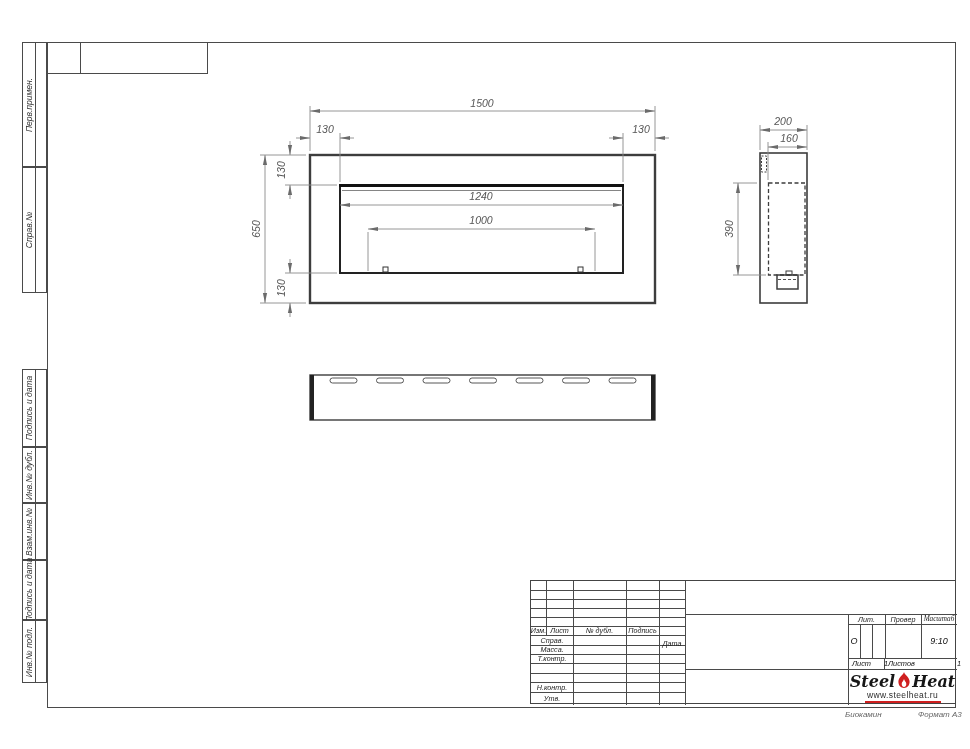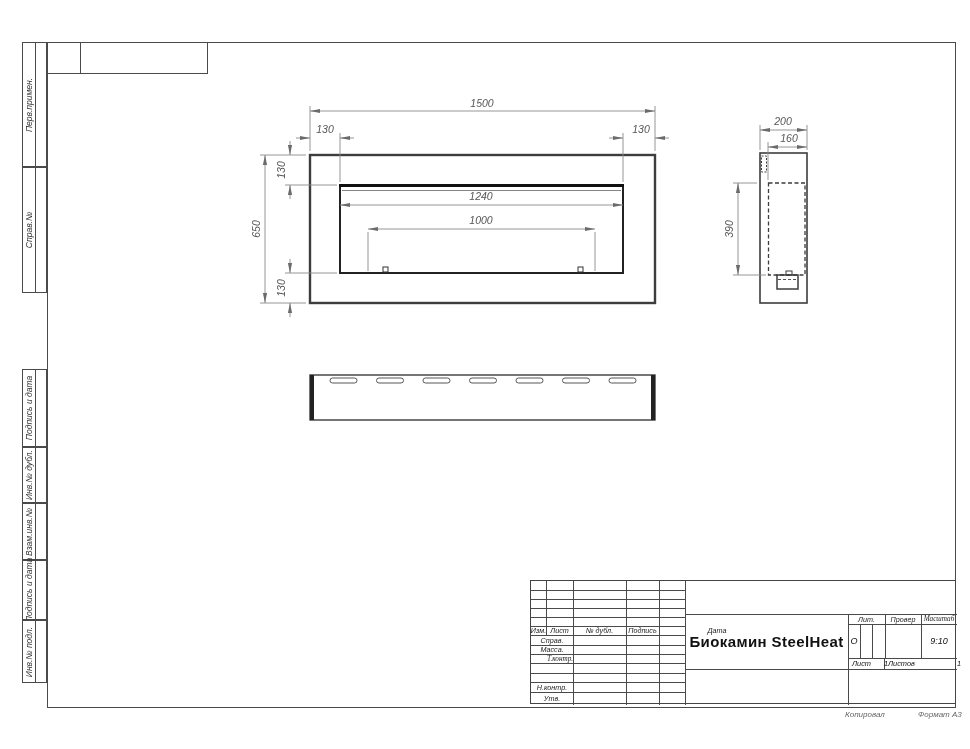--- a/index.html
+++ b/index.html
@@ -185,45 +185,56 @@
     <div class="vline" style="top:33px;height:44px;left:354px;"></div>
     <div class="vline" style="top:33px;height:44px;left:390px;"></div>
     <div class="vline" style="top:43px;height:34px;left:329px;"></div>
     <div class="vline" style="top:43px;height:34px;left:341px;"></div>
     <div class="vline" style="top:77px;height:11px;left:353px;"></div>
 
     <div class="tb-label" style="left:0;top:45px;width:15px;height:9px;">Изм.</div>
     <div class="tb-label" style="left:15px;top:45px;width:27px;height:9px;">Лист</div>
     <div class="tb-label" style="left:42px;top:45px;width:53px;height:9px;">№ дубл.</div>
     <div class="tb-label" style="left:95px;top:45px;width:33px;height:9px;">Подпись</div>
-    <div class="tb-label" style="left:128px;top:45px;width:26px;height:9px;padding-left:45px;">Дата</div>
+    <div class="tb-label" style="left:128px;top:58px;width:26px;height:9px;">Дата</div>
 
     <div class="tb-label" style="left:0;top:54px;width:42px;height:10px;">Справ.</div>
     <div class="tb-label" style="left:0;top:64px;width:42px;height:9px;">Масса.</div>
-    <div class="tb-label" style="left:8px;top:73px;width:42px;height:9px;font-family:Liberation Serif, serif;">Т.контр.</div>
+    <div class="tb-label" style="left:0;top:73px;width:42px;height:9px;">Т.контр.</div>
     <div class="tb-label" style="left:0;top:101px;width:42px;height:10px;font-style:italic;">Н.контр.</div>
     <div class="tb-label" style="left:0;top:111px;width:42px;height:13px;">Утв.</div>
 
     <div class="tb-title" style="left:154px;top:33px;width:163px;height:55px;">
-      <span>Биокамин SteelHeat</span>
     </div>
 
     <div class="tb-label" style="left:317px;top:33px;width:37px;height:10px;">Лит.</div>
     <div class="tb-label" style="left:354px;top:33px;width:36px;height:10px;">Провер</div>
     <div class="tb-label" style="left:390px;top:33px;width:36px;height:10px;font-family:Liberation Serif, serif;">Масштаб</div>
     <div class="tb-label tb-val" style="left:317px;top:43px;width:12px;height:34px;">О</div>
     <div class="tb-label tb-val" style="left:390px;top:43px;width:36px;height:34px;">9:10</div>
 
     <div class="sheetrow" style="left:317px;top:77px;width:36px;height:11px;">
       <span>Лист</span>
       <span>1</span>
     </div>
     <div class="sheetrow" style="left:353px;top:77px;width:73px;height:11px;">
       <span>Листов</span>
       <span>1</span>
     </div>
 
-  </div>
-
-  <div class="footer-note" style="left:845px;top:710px;">Копировал</div>
+    <div class="logo-cell" style="left:317px;top:88px;width:109px;height:36px;">
+      <div class="logo-row">
+        <span>Steel</span>
+        <svg width="14" height="17" viewBox="0 0 14 17" style="margin:0 1px 0 2px;">
+          <path d="M7,0 C7.8,3.2 12.6,5.2 12.6,9.8 C12.6,13.6 10.1,16 7,16 C3.9,16 1.4,13.6 1.4,9.8 C1.4,5.2 6.2,3.2 7,0 z" fill="#cf1f1f"></path>
+          <path d="M7,7 C7.4,9 9.3,9.8 9.3,12 C9.3,14 8.2,15 7,15 C5.8,15 4.7,14 4.7,12 C4.7,9.8 6.6,9 7,7 z" fill="#ffffff"></path>
+        </svg>
+        <span>Heat</span>
+      </div>
+      <div class="logo-url">www.steelheat.ru</div>
+      <div class="logo-redline"></div>
+    </div>
+  </div>
+
+  <div class="footer-note" style="left:845px;top:710px;">Биокамин</div>
   <div class="footer-note" style="left:918px;top:710px;">Формат А3</div>
 
 </div>
 
 </body></html>

